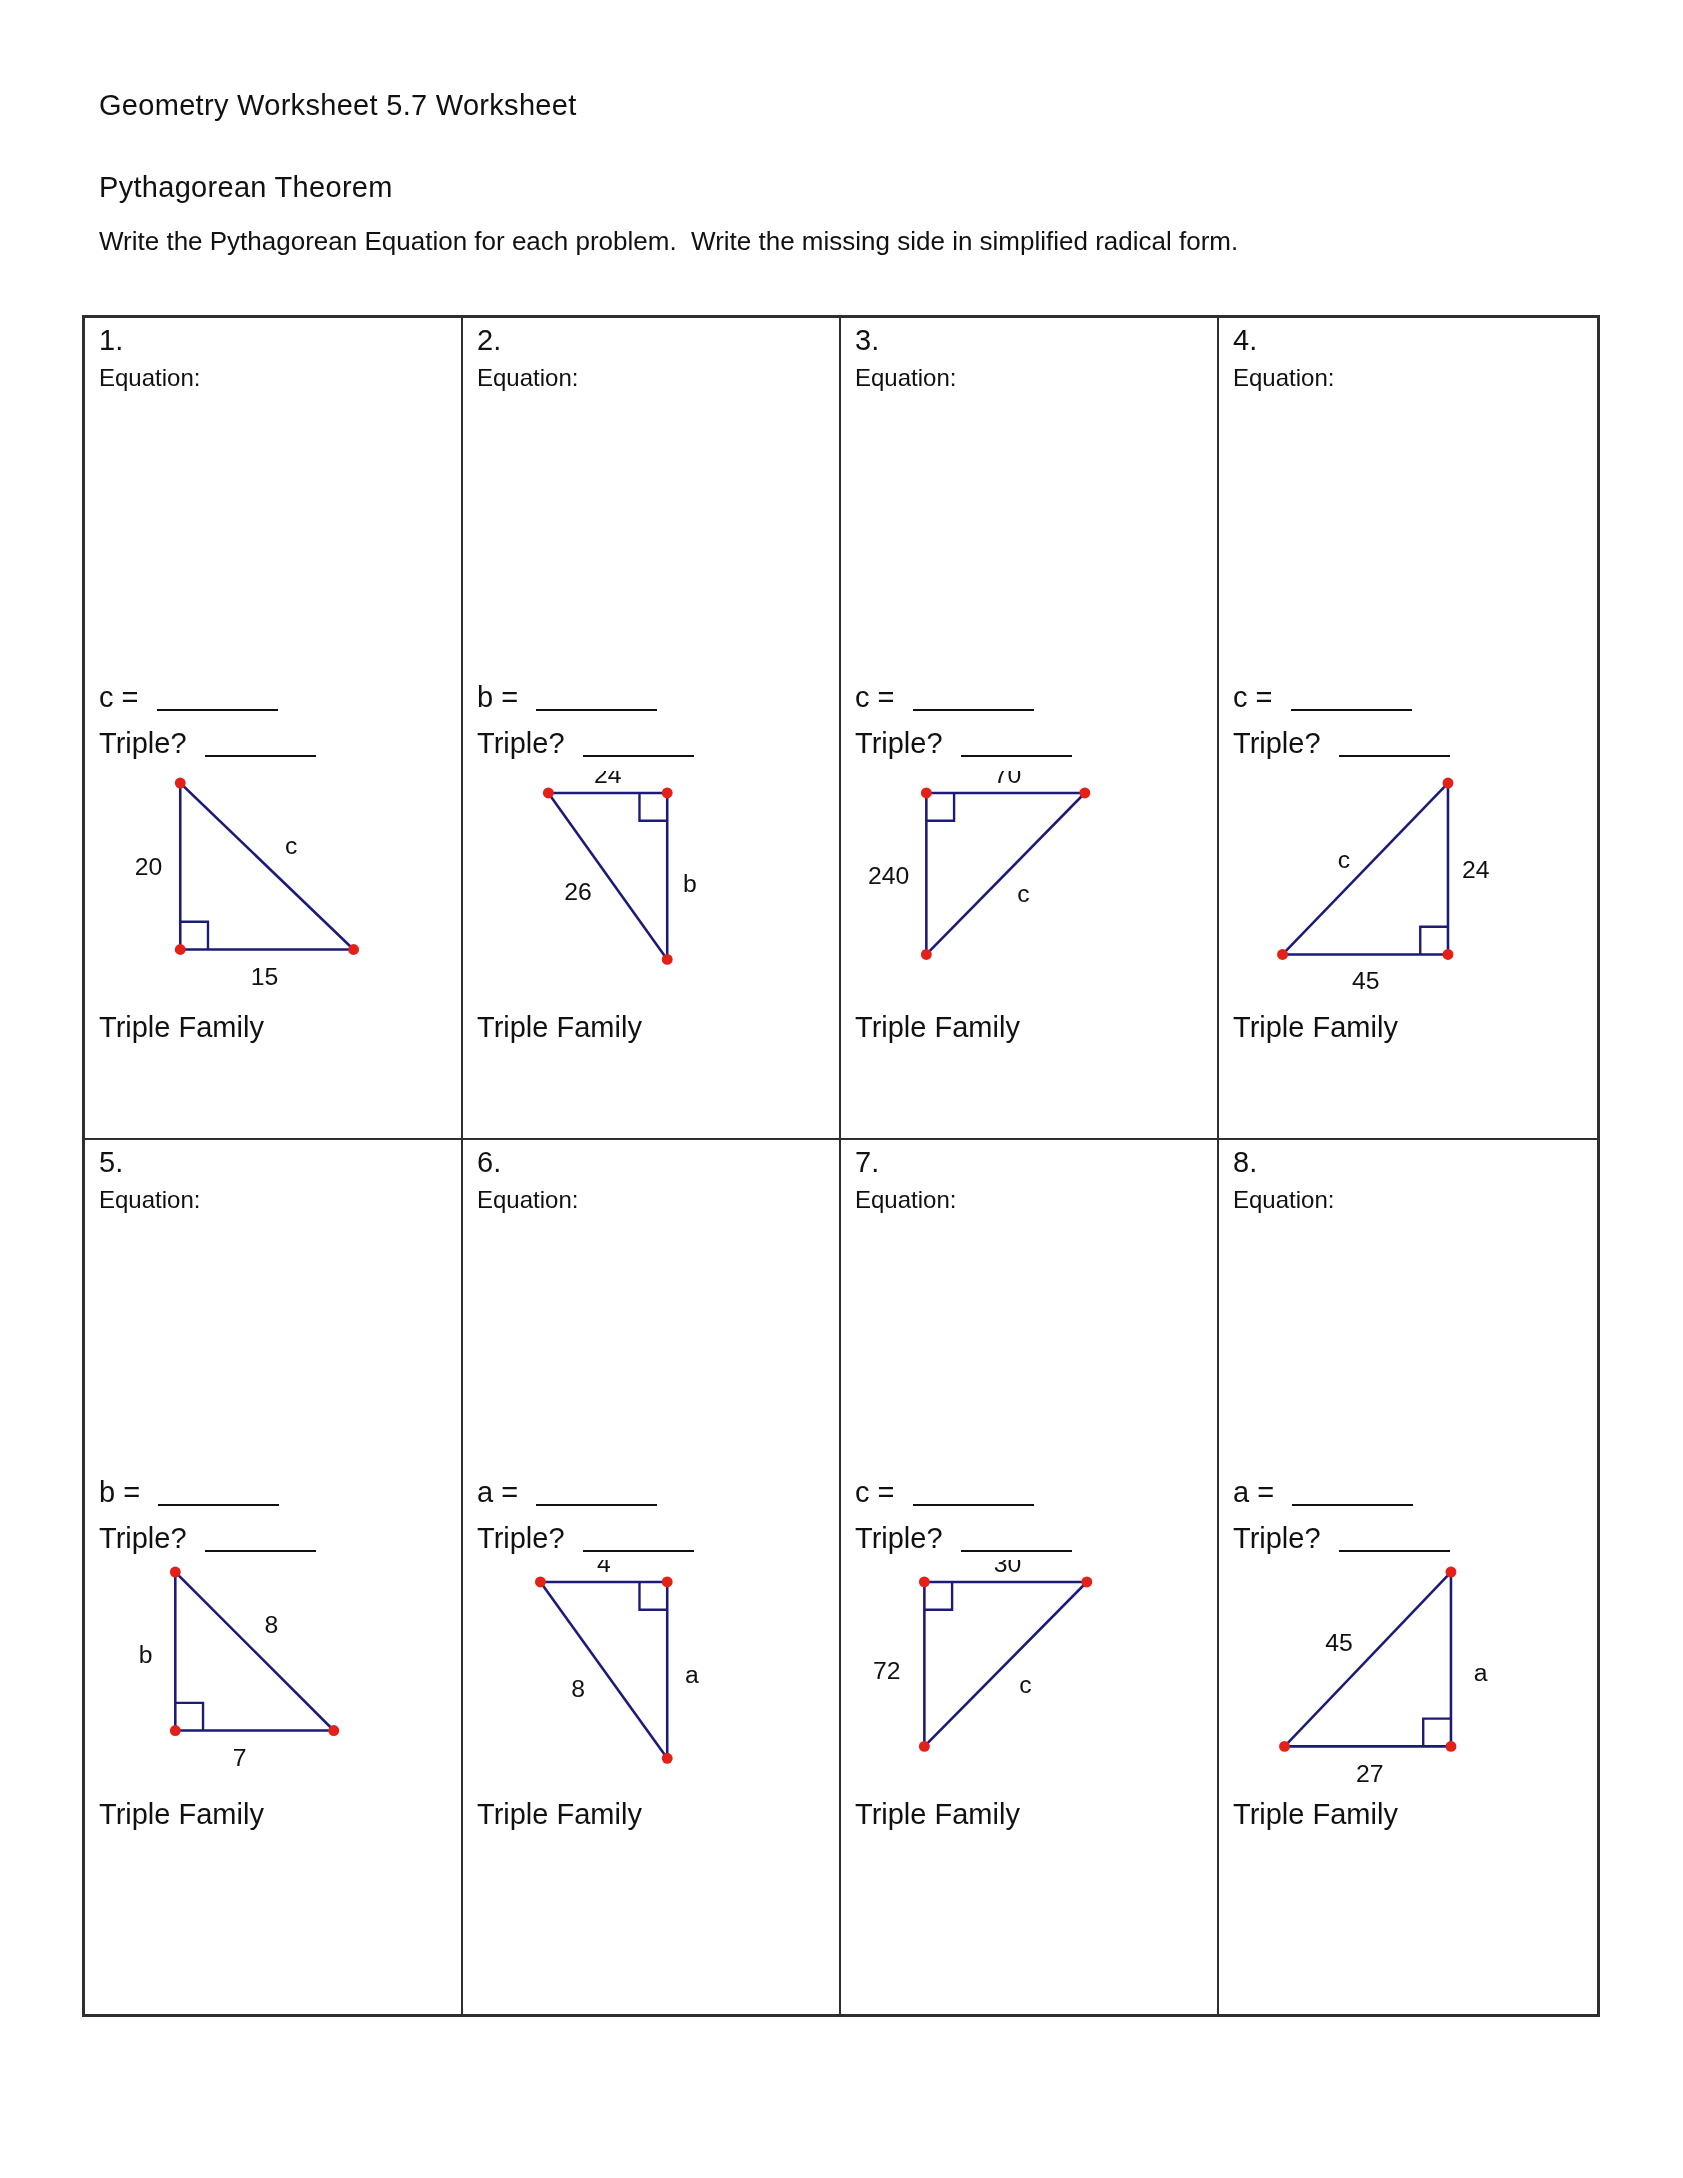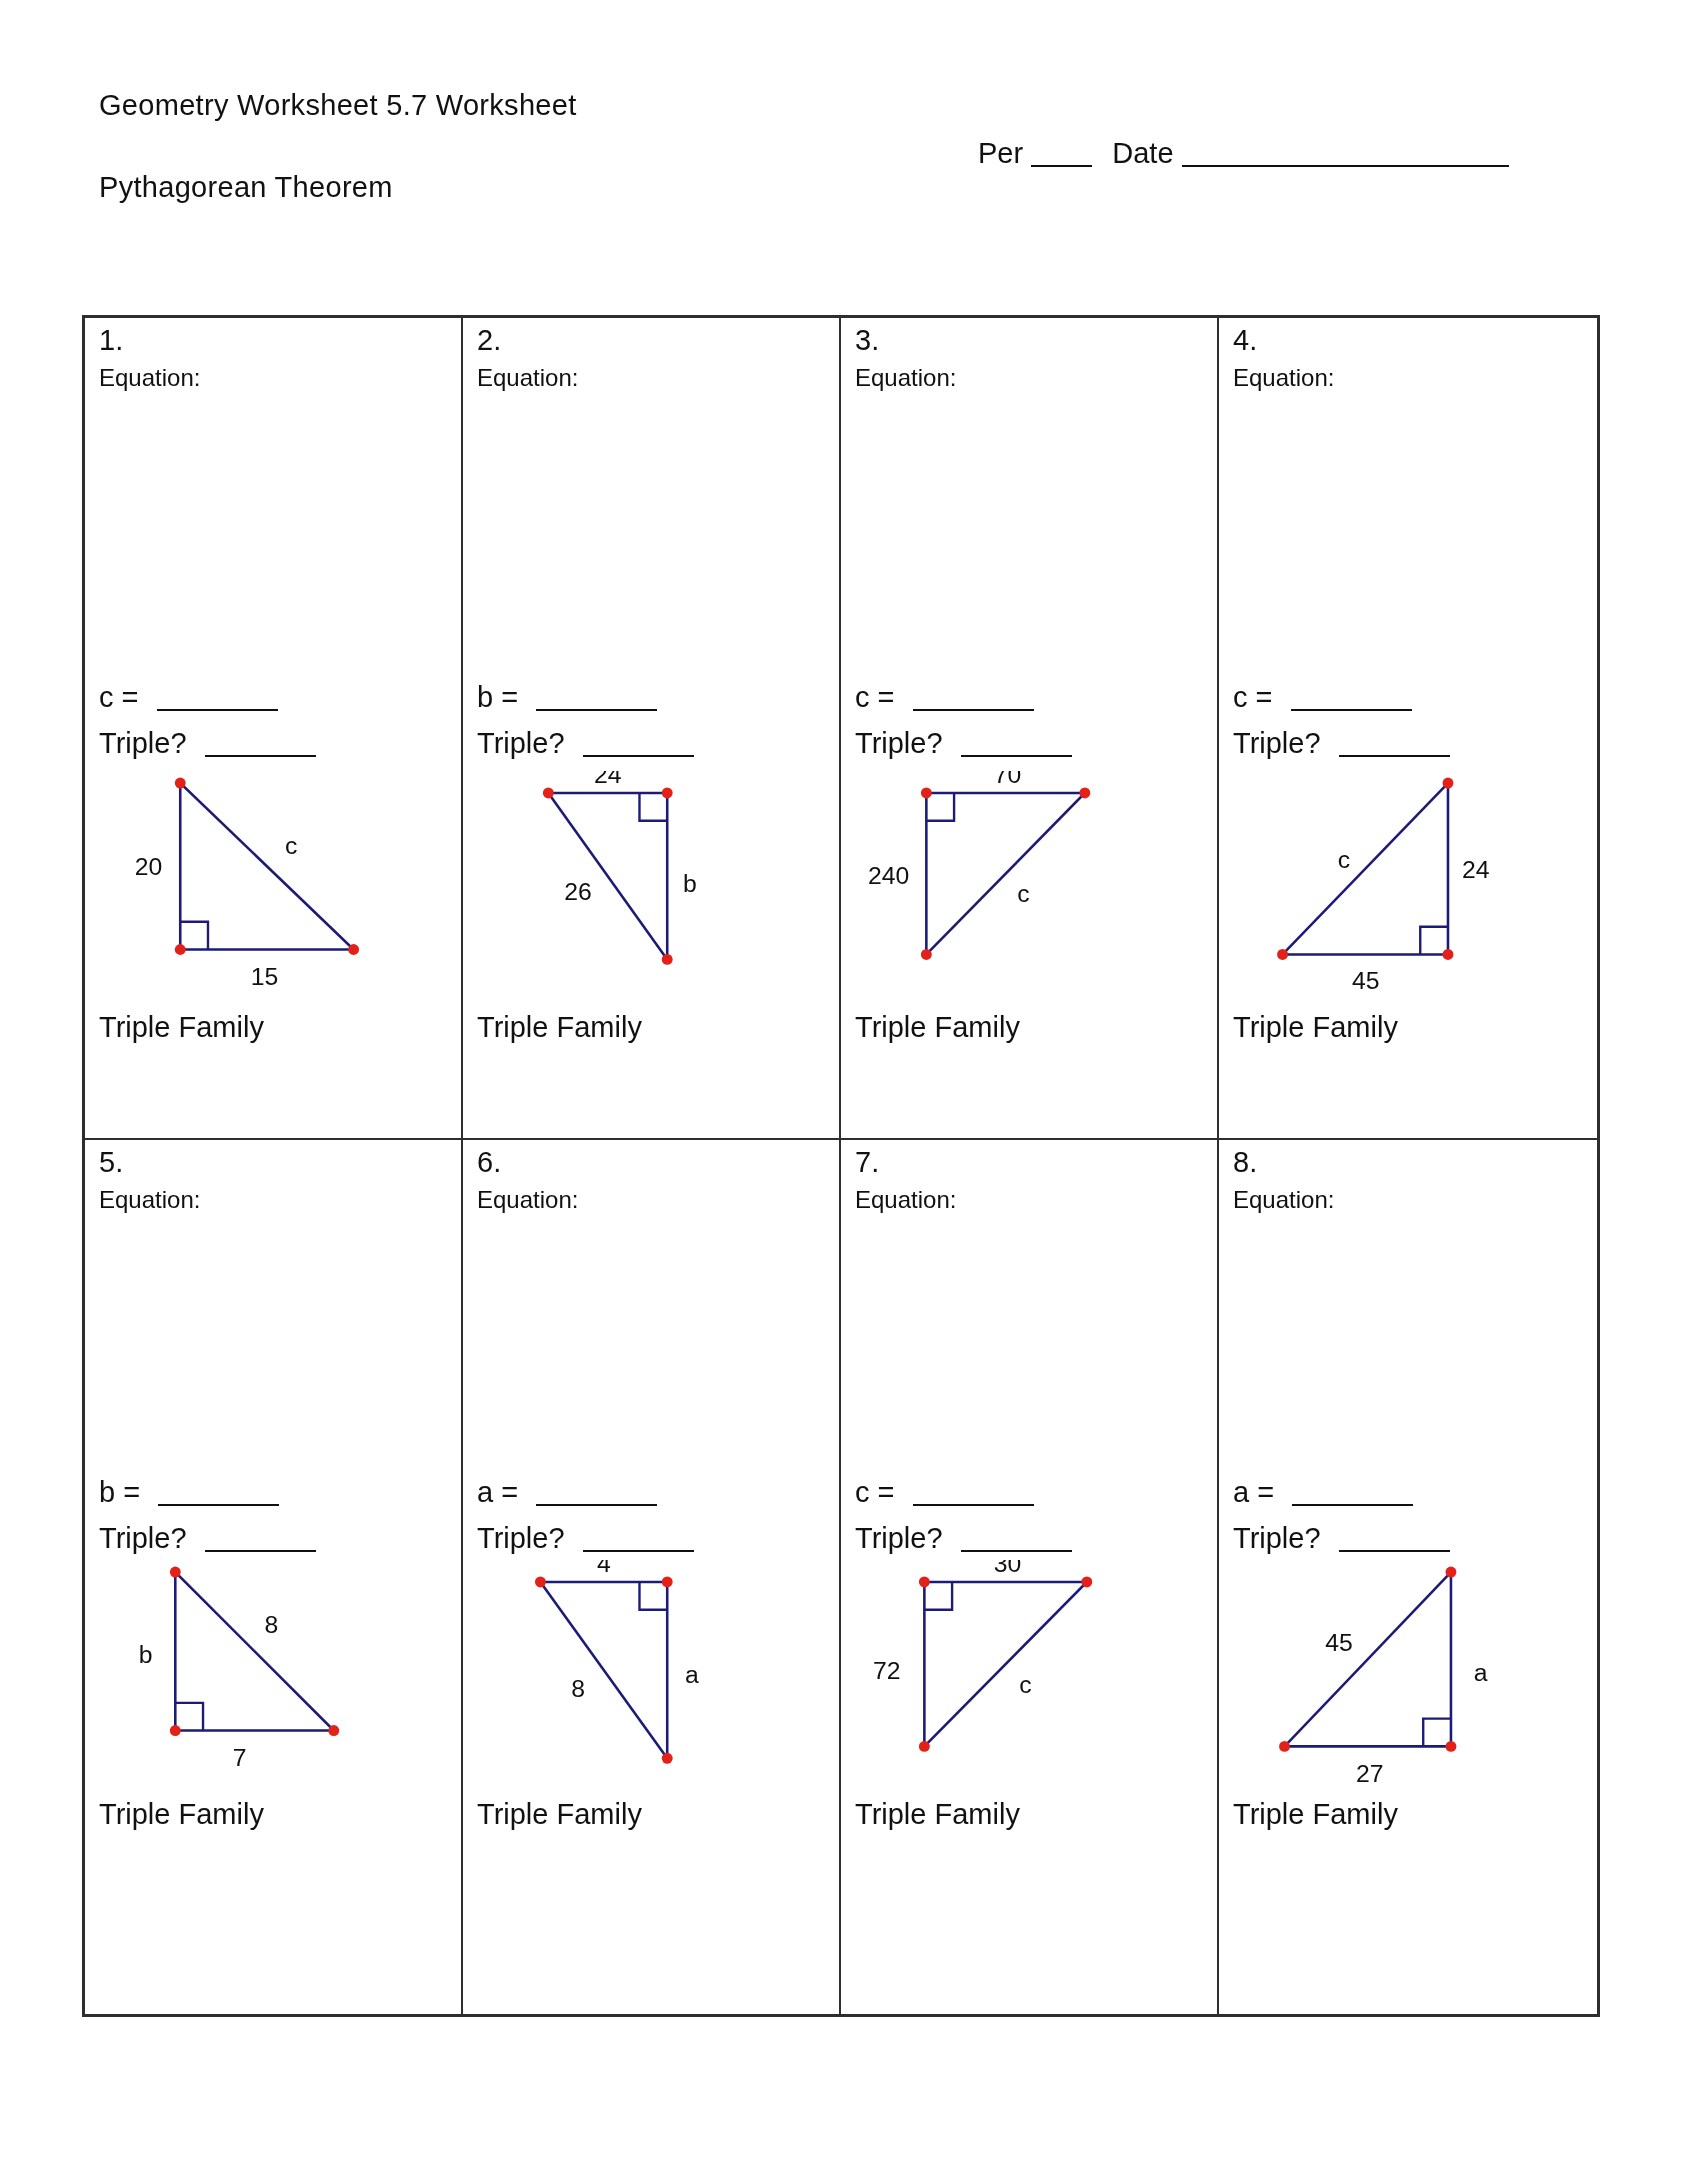--- a/index.html
+++ b/index.html
@@ -51,27 +51,22 @@
   .row2 .family{top:658px;}
 </style>
 </head>
 <body>
 
 <div class="page">
 
   <div class="abs title" style="left:99px;top:89px;">Geometry Worksheet 5.7 Worksheet</div>
   <div class="abs title" style="left:99px;top:135px;margin-top:36px;">Pythagorean Theorem</div>
 
-  <div class="abs hdr-right" style="left:978px;top:135px;">
-    <span>Per</span>
-    <span class="blank blank-per"></span>
-    <span style="margin-left:12px;">Date</span>
-    <span class="blank blank-date"></span>
-  </div>
-
+
+  <div class="abs instr" style="left:99px;top:226px;width:1505px;">Write the Pythagorean Equation for each problem.  Write the missing side in simplified radical form.</div>
 
   <div class="table">
 
     <div class="cell row1">
       <div class="pnum">1.</div>
       <div class="eqlabel">Equation:</div>
       <div class="answers">
         <div class="ansline">
           <span>c</span>
           <span>=</span>

